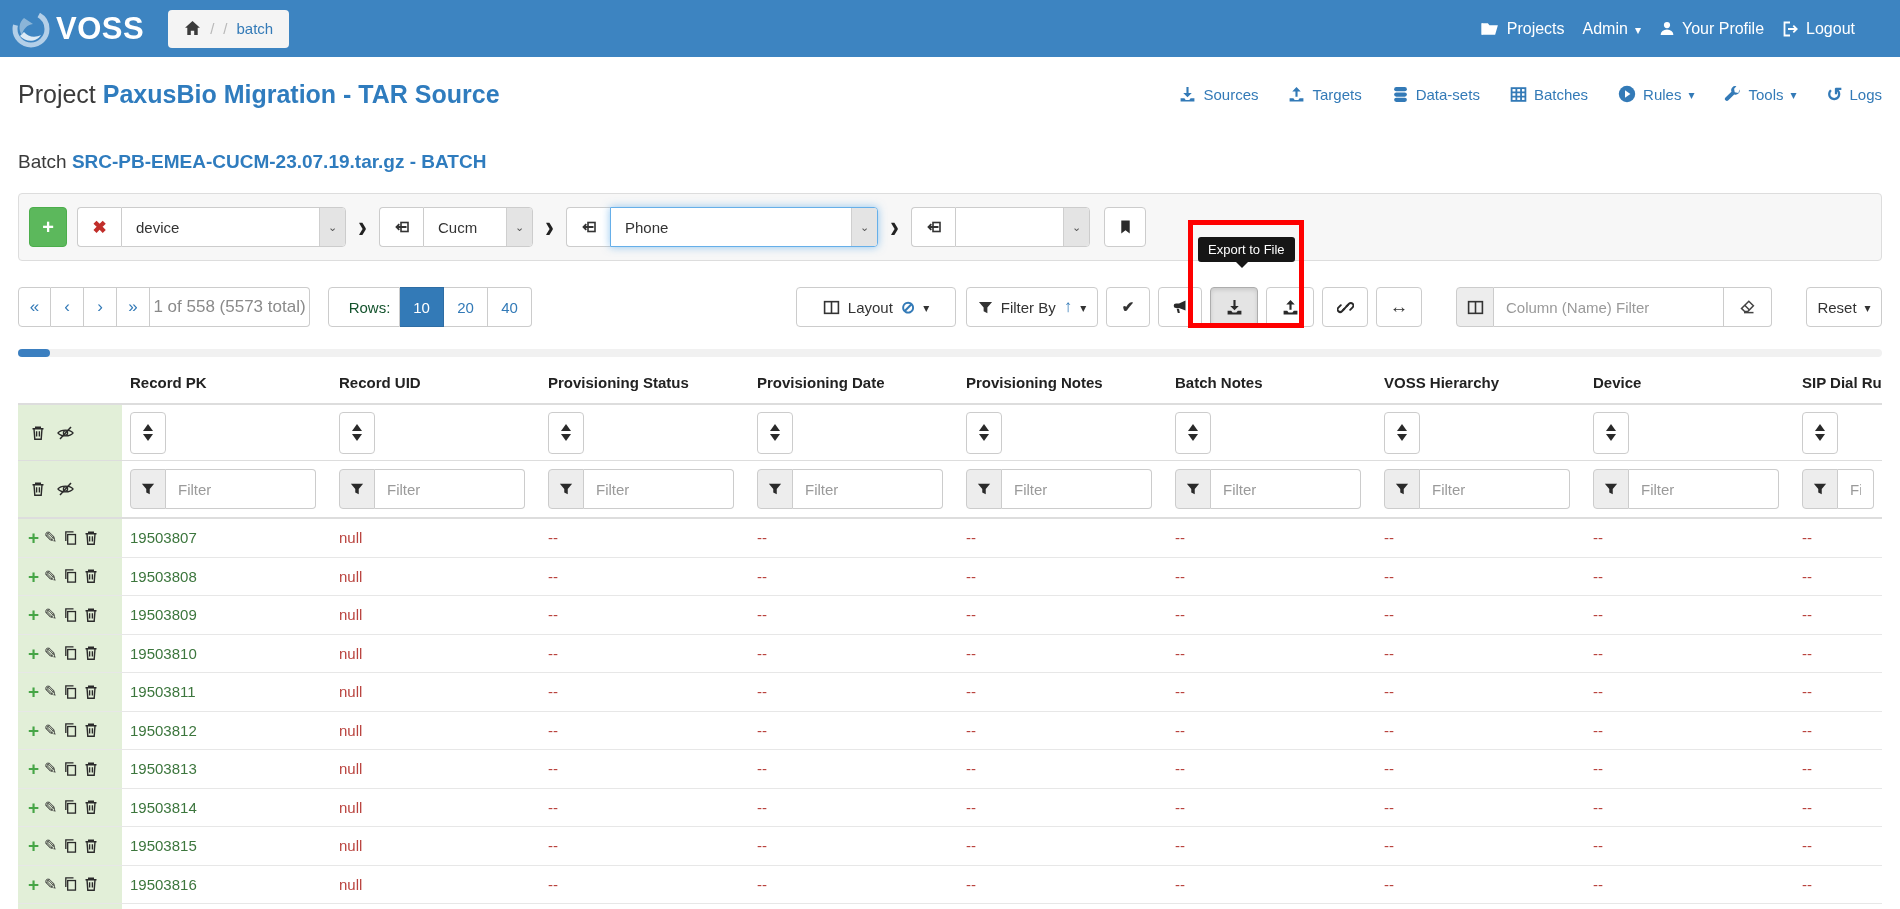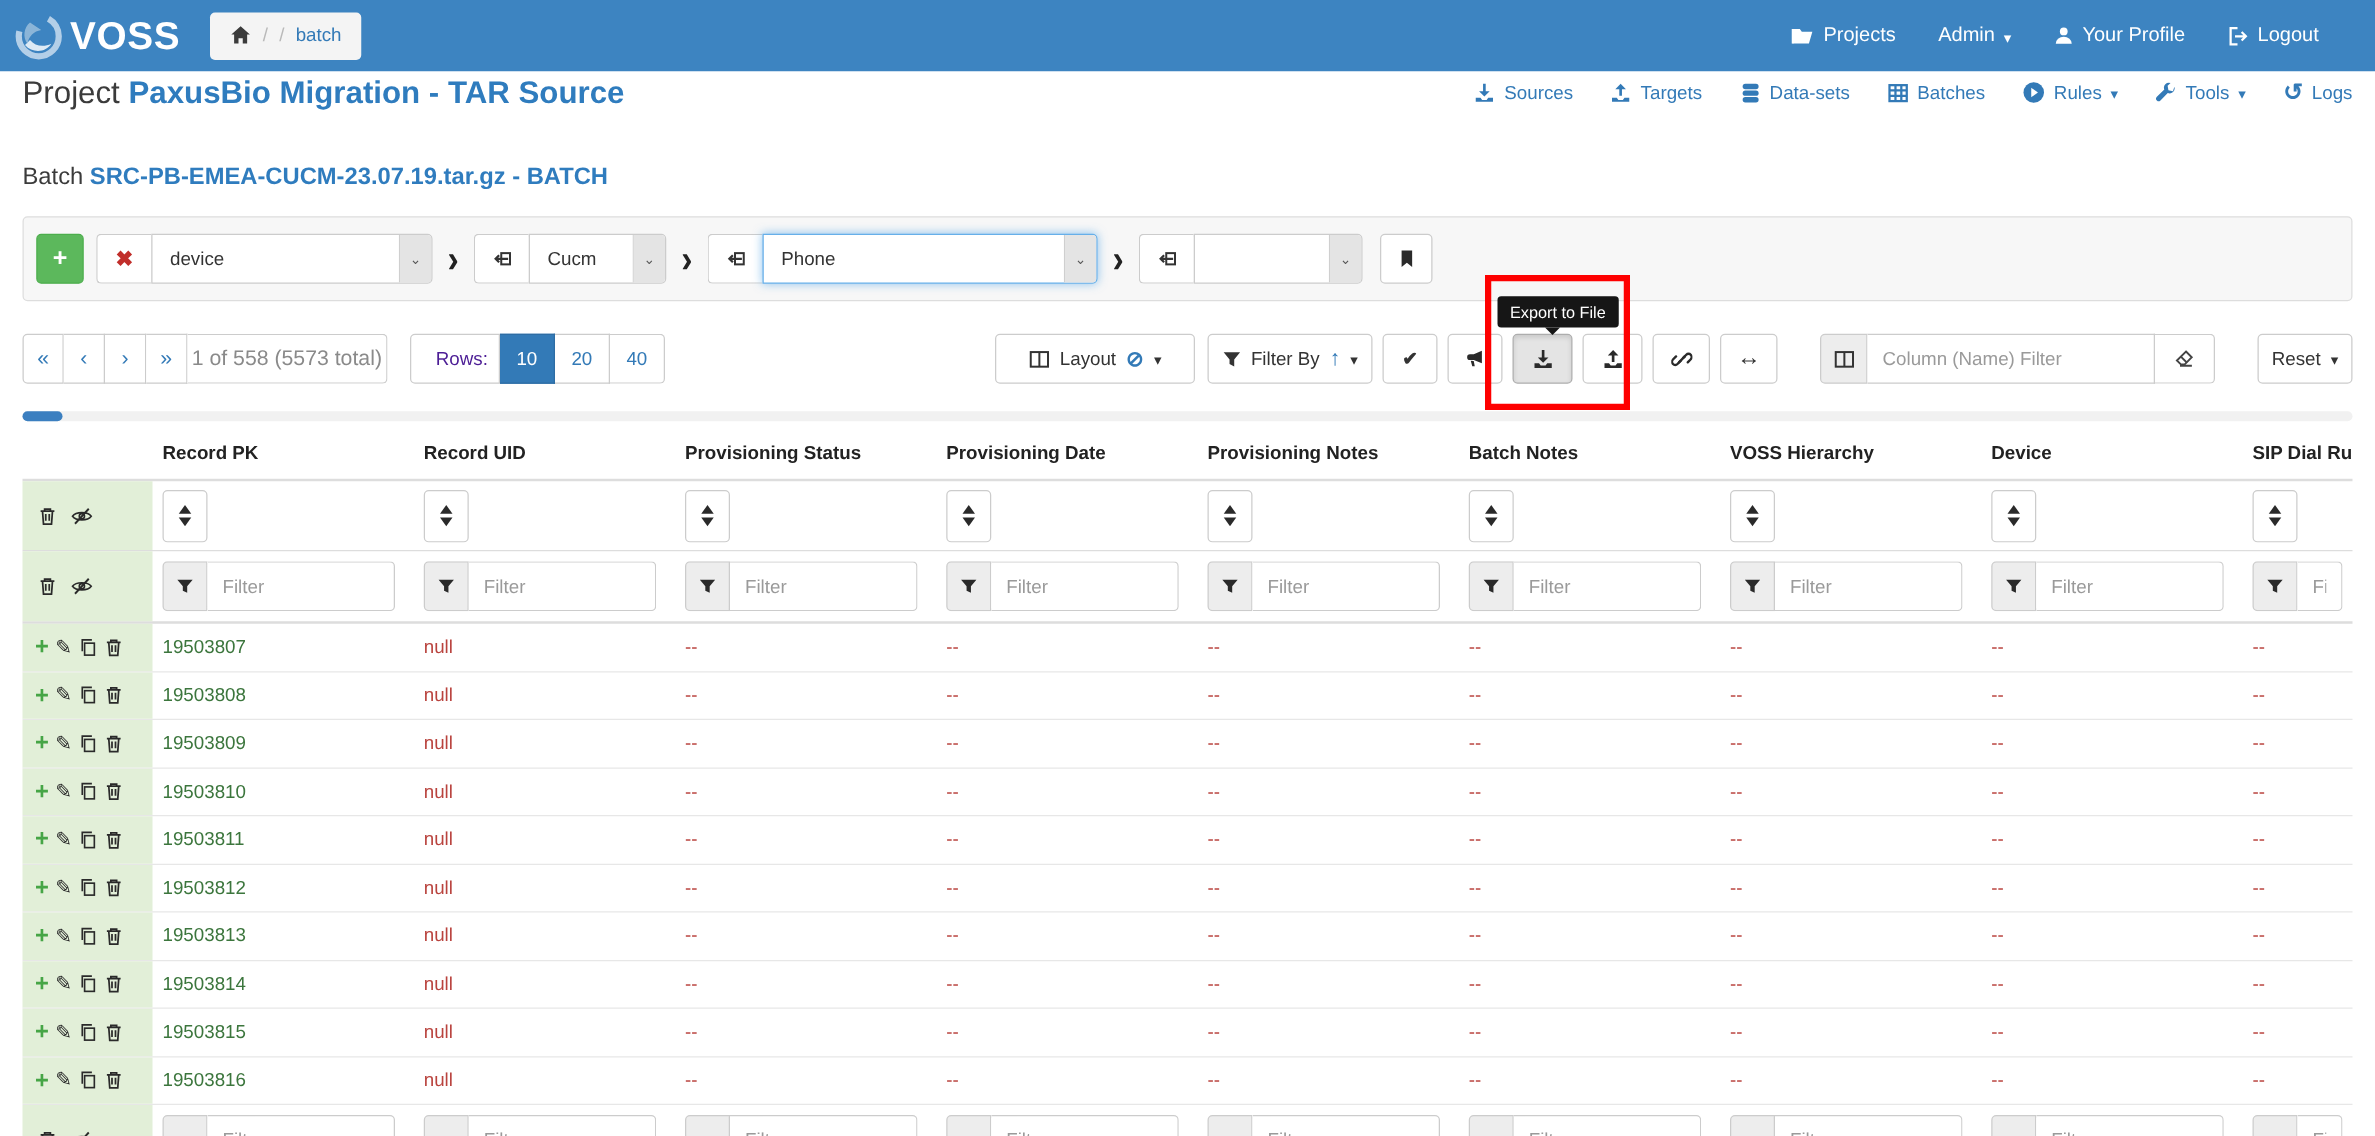--- a/index.html
+++ b/index.html
@@ -13,27 +13,27 @@
   body{font-family:"Liberation Sans", sans-serif; background:#fff;}
   .page{position:relative; width:1900px; height:909px; overflow:hidden; background:#fff;}
 
   
   .navbar{height:57px; background:var(--navblue); display:flex; align-items:center; padding:0 45px 0 10px; color:#fff;}
   .brand{display:flex; align-items:center; gap:4px;}
   .brand-text{font-size:31px; font-weight:bold; letter-spacing:.5px;}
   .breadcrumb{margin-left:24px; background:#f4f4f4; border-radius:4px; height:38px; display:flex; align-items:center; gap:9px; padding:0 16px; font-size:15px;}
   .breadcrumb .sep{color:#b9b9b9;}
   .breadcrumb .crumb{color:var(--linkblue);}
-  .nav-right{margin-left:auto; display:flex; align-items:flex-end; gap:34px; font-size:16px;}
+  .nav-right{margin-left:auto; display:flex; align-items:flex-end; gap:18px; font-size:16px;}
   .nav-right .nav-item{display:flex; align-items:center; gap:7px; cursor:pointer; white-space:nowrap;}
   .caret{display:inline-block; font-size:12px; line-height:1; transform:translateY(1px);}
 
   
   .content{padding:0 18px;}
-  .title-row{height:34px; display:flex; align-items:center;}
+  .title-row{margin-top:20px; height:34px; display:flex; align-items:center;}
   .title-left{font-size:25px; color:#3b3b3b;}
   .title-left b{color:var(--blue); font-weight:bold;}
   .proj-nav{margin-left:auto; display:flex; align-items:center; gap:30px; font-size:15px; color:var(--linkblue);}
   .proj-nav .nav-item{display:flex; align-items:center; gap:7px; cursor:pointer; white-space:nowrap;}
   .batch-row{margin-top:40px; height:26px; font-size:19px; color:#3b3b3b;}
   .batch-row b{color:var(--blue); font-weight:bold;}
 
   
   .filter-panel{margin-top:16px; height:68px; background:var(--panel); border:1px solid var(--lightborder); border-radius:4px; display:flex; align-items:center; gap:10px; padding:0 10px;}
   .btn{height:40px; background:#fff; border:1px solid var(--border); border-radius:4px; display:inline-flex; align-items:center; justify-content:center; font-size:15px; color:var(--dark); cursor:pointer;}
@@ -49,21 +49,21 @@
 
   
   .toolbar{position:relative; margin-top:26px; height:40px; display:flex; align-items:center;}
   .btn-group{display:flex; height:40px;}
   .btn-group .btn{border-radius:0; border-left-width:0;}
   .btn-group .btn:first-child{border-radius:4px 0 0 4px; border-left-width:1px;}
   .btn-group .btn:last-child{border-radius:0 4px 4px 0;}
   .pg-btn{width:33px; color:var(--linkblue); font-size:17px;}
   .pg-status{width:160px; color:#8a8a8a; font-size:17px;}
   .rows-group{margin-left:18px;}
-  .rows-label{width:72px; color:#4c1d95;padding-left:11px;}
+  .rows-label{width:72px; color:#14532d;padding-left:11px;}
   .rows-opt{width:44px; color:var(--linkblue);}
   .rows-opt.active{background:var(--linkblue); color:#ffffff; border-color:#2e6da4;}
   .tb-spacer{flex:1;}
   .tb-btn{margin-left:8px;}
   .icon-gap{display:inline-flex; align-items:center; gap:8px;}
   .blue{color:var(--linkblue);}
   .btn-pressed{background:#e4e4e4; border-color:#adadad; box-shadow:inset 0 2px 4px rgba(0,0,0,.12);}
   .colfilter-group{display:flex; height:40px; margin-left:34px;}
   .colfilter-group .addon{width:38px; background:#ededed; border:1px solid var(--border); border-radius:4px 0 0 4px; display:flex; align-items:center; justify-content:center;}
   .colfilter-group input{width:230px; border:1px solid var(--border); border-left:none; padding:0 12px; font-size:15px; color:#555; font-family:inherit; outline:none;}

